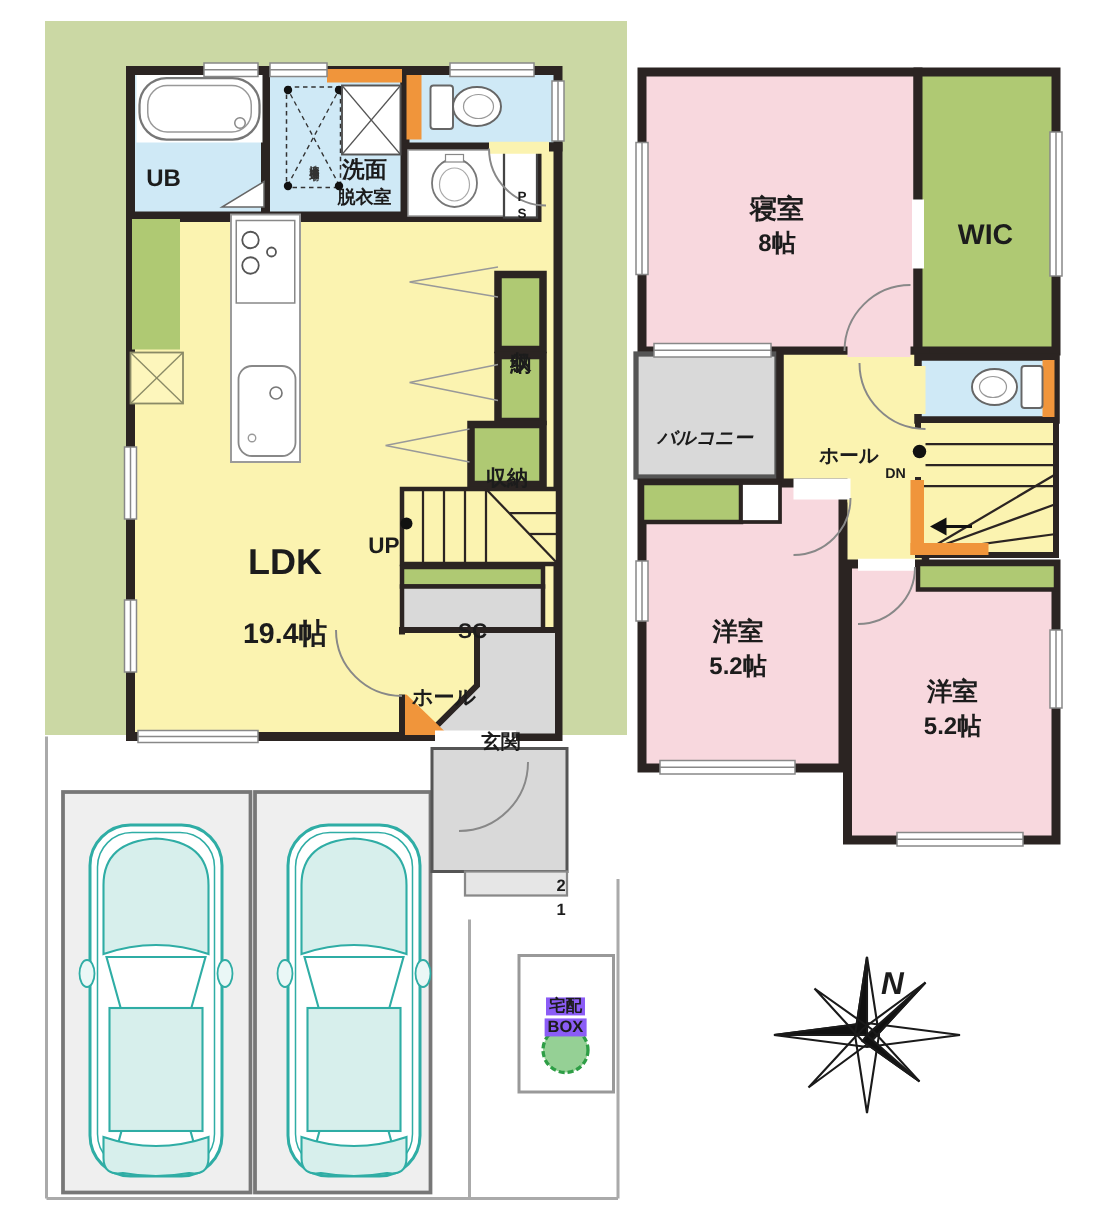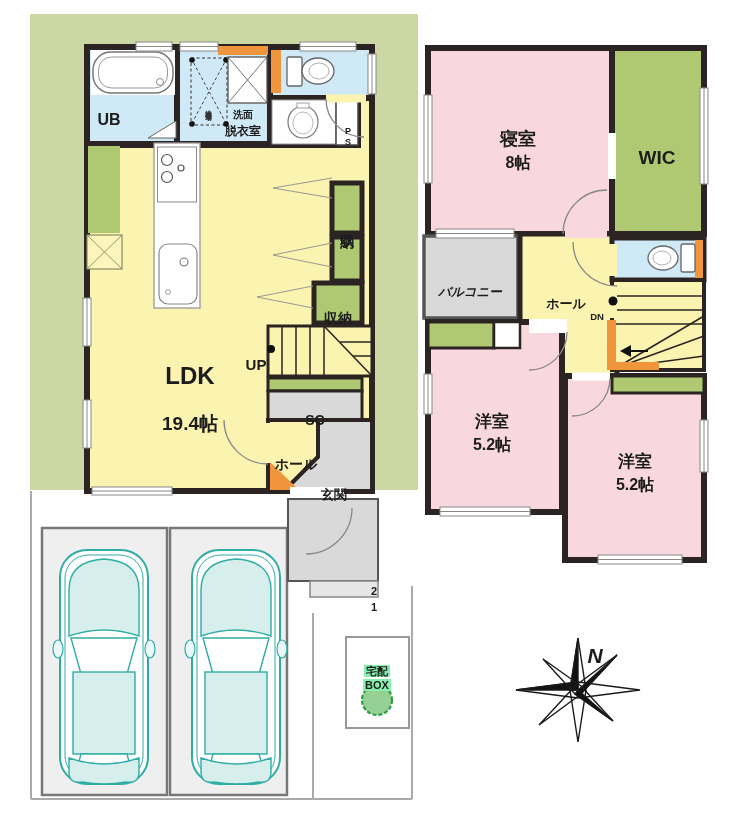--- a/index.html
+++ b/index.html
@@ -3,21 +3,21 @@
 <meta charset="utf-8">
 <style>
   html,body{margin:0;padding:0;background:#ffffff;}
   .stage{position:relative;width:742px;height:818px;background:#fff;overflow:hidden;
          font-family:"Liberation Sans","DejaVu Sans",sans-serif;}
   .stage svg{position:absolute;left:0;top:0;}
   .labels{position:absolute;left:0;top:16px;width:742px;height:818px;pointer-events:none;}
   .lbl{position:absolute;transform:translate(-50%,-50%);font-weight:700;color:#1c1c1c;
        white-space:nowrap;text-align:center;line-height:1.1;}
   .v{writing-mode:vertical-rl;text-orientation:upright;letter-spacing:1px;}
-  .hl{background:#86efac;padding:0 2px;}
+  .hl{background:#8b5cf6;padding:0 2px;}
   .big{font-weight:600;}
 </style>
 </head>
 <body>
 
 <div class="stage">
 
 <svg width="742" height="818" viewBox="0 0 742 818">
 
   <rect x="30" y="14" width="388" height="476" fill="#CBD8A4"></rect>
@@ -268,21 +268,21 @@
     <path d="M617,655 L581,694 L539,725 L575,686 Z"></path>
     <path d="M617,655 L581,694 L578,690 Z" fill="#111"></path>
     <path d="M543,659 L581,686 L613,721 L575,694 Z"></path>
     <path d="M613,721 L575,694 L578,690 Z" fill="#111"></path>
   </g>
 </svg>
 
 <div class="labels">
 
   <div class="lbl" style="left:109px;top:104px;font-size:16px;">UB</div>
-  <div class="lbl" style="left:243px;top:98px;font-size:10px;">洗面</div>
+  <div class="lbl" style="left:243px;top:98px;font-size:15px;">洗面</div>
   <div class="lbl" style="left:243px;top:116px;font-size:12px;">脱衣室</div>
   <div class="lbl v" style="left:209px;top:91px;font-size:6.5px;color:#333;">洗濯機置場</div>
   <div class="lbl v" style="left:347px;top:121px;font-size:9px;">PS</div>
   <div class="lbl v" style="left:347px;top:208px;font-size:14px;">収納</div>
   <div class="lbl" style="left:338px;top:303px;font-size:14px;">収納</div>
   <div class="lbl" style="left:256px;top:349px;font-size:15px;">UP</div>
   <div class="lbl big" style="left:190px;top:360px;font-size:24px;">LDK</div>
   <div class="lbl big" style="left:190px;top:384px;font-size:19px;margin-top:24px;">19.4帖</div>
   <div class="lbl" style="left:315px;top:405px;font-size:14px;font-weight:600;">SC</div>
   <div class="lbl" style="left:296px;top:449px;font-size:14px;">ホール</div>

